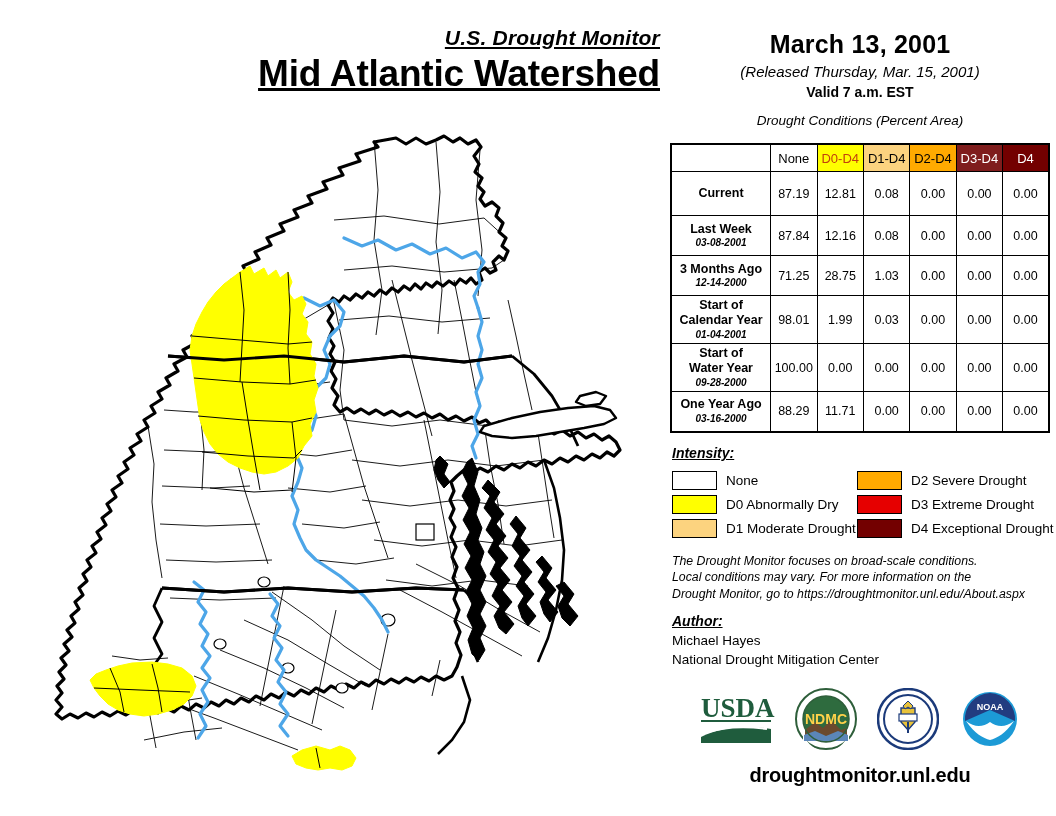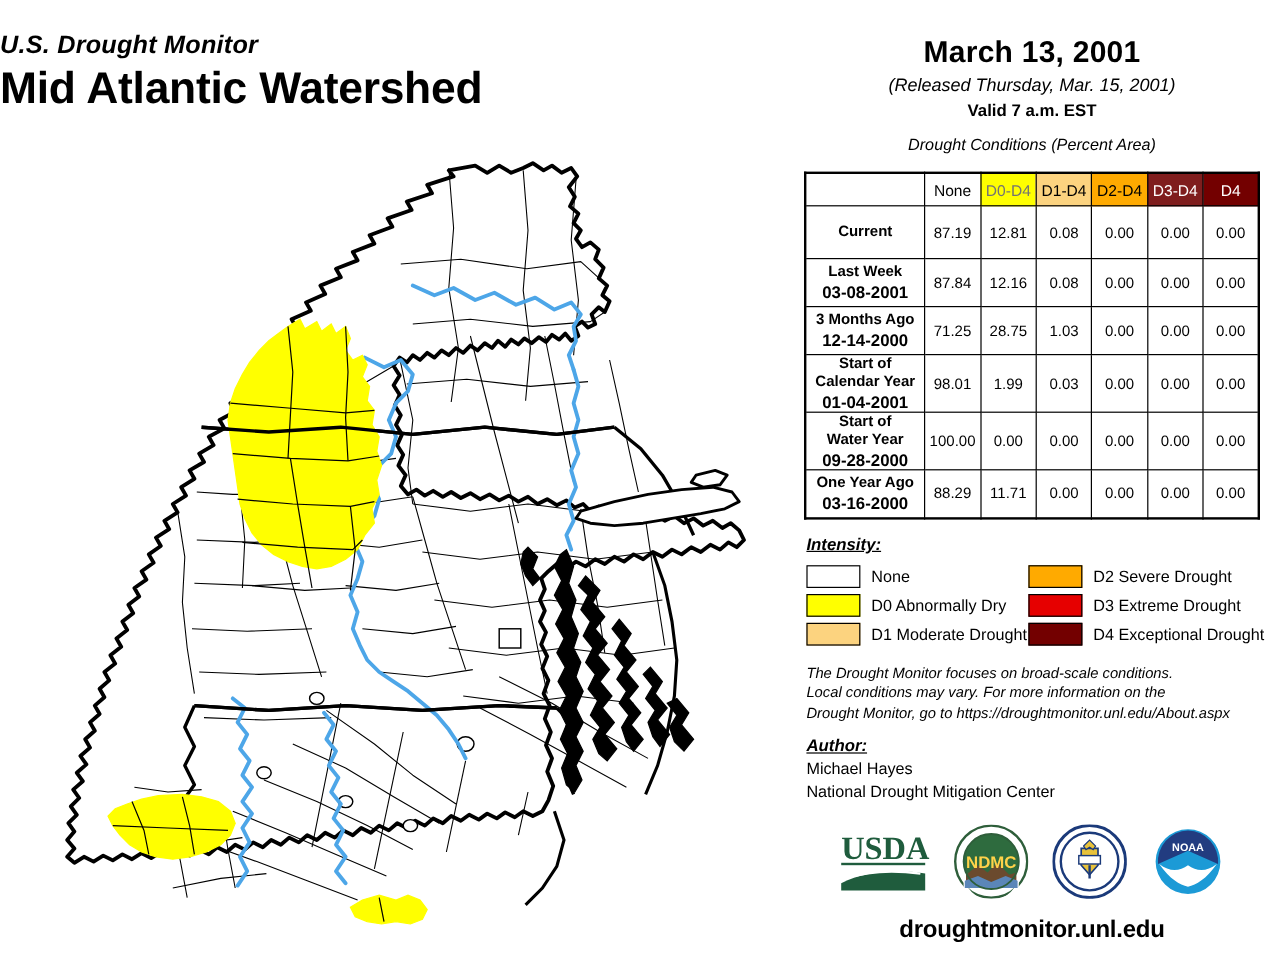--- a/index.html
+++ b/index.html
@@ -1,20 +1,20 @@
 <!DOCTYPE html>
 <html><head>
 <meta charset="utf-8">
 <style>
   html,body{margin:0;padding:0;background:#fff;}
   body{width:1056px;height:816px;font-family:"Liberation Sans",sans-serif;color:#000;overflow:hidden;position:relative;}
   .page{position:relative;width:1056px;height:816px;}
 
   
-  #title-block{position:absolute;left:0;top:26px;width:660px;text-align:left;}
+  #title-block{position:absolute;left:0;top:26px;width:660px;text-align:right;text-decoration:underline;}
   #title-sub{font-size:21px;font-weight:bold;font-style:italic;letter-spacing:.2px;line-height:1.1;}
   #title-main{font-size:37px;font-weight:bold;line-height:1.12;margin-top:4px;letter-spacing:-.2px;}
 
   
   #map-panel{position:absolute;left:44px;top:120px;width:620px;height:690px;}
   #map-svg{display:block;width:620px;height:690px;}
 
   
   #right-col{position:absolute;left:664px;top:0;width:392px;height:816px;}
 
@@ -24,28 +24,28 @@
   #date-valid{font-size:14px;font-weight:bold;margin-top:4px;}
 
   #table-caption{text-align:center;font-size:13.5px;font-style:italic;margin-top:13px;}
 
   
   #cond-table{position:absolute;left:6px;top:143px;width:380px;border-collapse:collapse;}
   #cond-table td,#cond-table th{border:1px solid #000;padding:0;text-align:center;vertical-align:middle;font-size:12.5px;}
   #cond-table thead th{height:26px;font-weight:normal;font-size:13px;}
   #cond-table thead th.corner{border:none;background:transparent;}
   th.h-none{background:#fff;color:#000;}
-  th.h-d0{background:#FFFF00;color:#737373;}
+  th.h-d0{background:#FFFF00;color:#c2410c;}
   th.h-d1{background:#FCD37F;color:#000;}
   th.h-d2{background:#FFAA00;color:#000;}
   th.h-d3{background:#7f1d1d;color:#fff;}
   th.h-d4{background:#730000;color:#fff;}
   td.rowlabel{text-align:center;padding:3px 4px;line-height:1.18;}
   td.rowlabel .rl-name{font-size:12.5px;font-weight:bold;display:block;}
-  td.rowlabel .rl-date{font-size:14px;font-weight:bold;display:block;margin-top:1px;}
+  td.rowlabel .rl-date{font-size:10px;font-weight:bold;font-style:italic;display:block;margin-top:1px;}
   td.num{font-size:13px;}
   col.c-label{width:100px;}
   col.c-val{width:46.6px;}
   #cond-table tbody tr{height:40px;}
   #cond-table tbody tr:first-child{height:44px;}
   #cond-table tbody tr.tall{height:48px;}
   #cond-table{border:2px solid #000;}
 
   
   #intensity{position:absolute;left:8px;top:445px;width:376px;}

